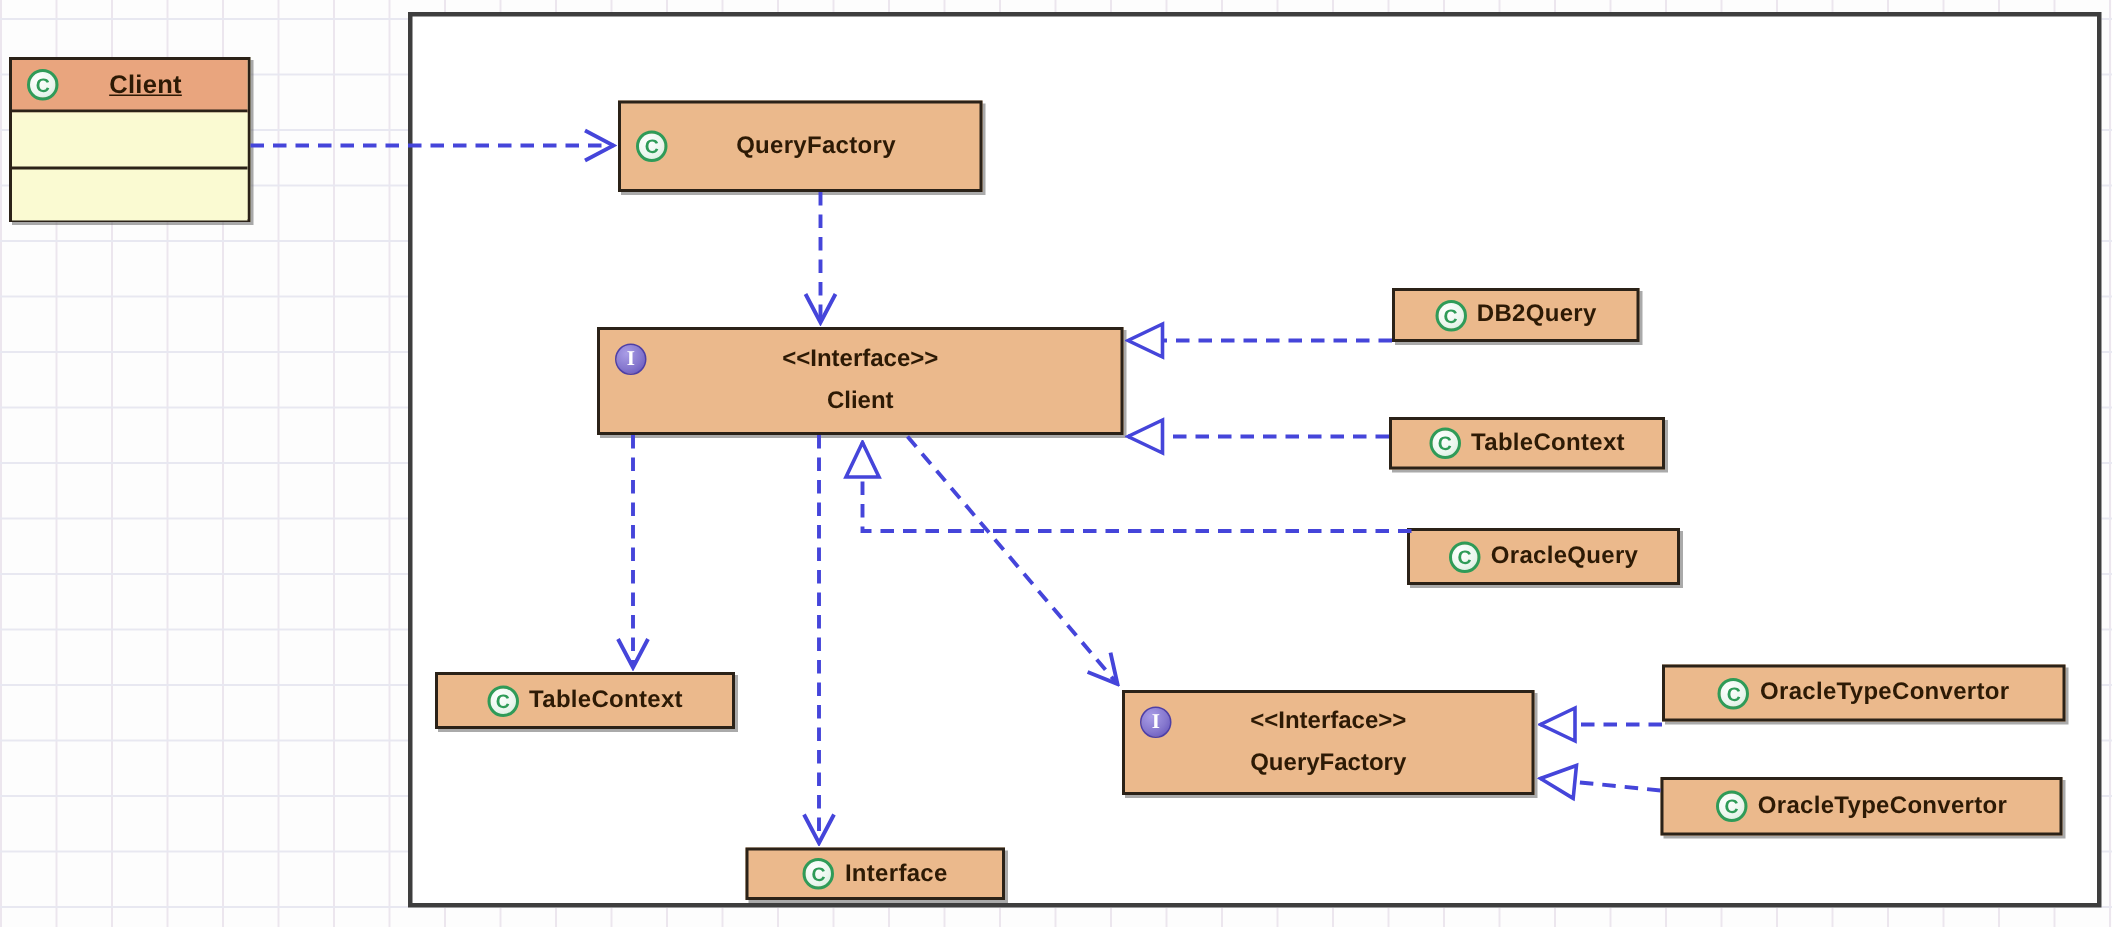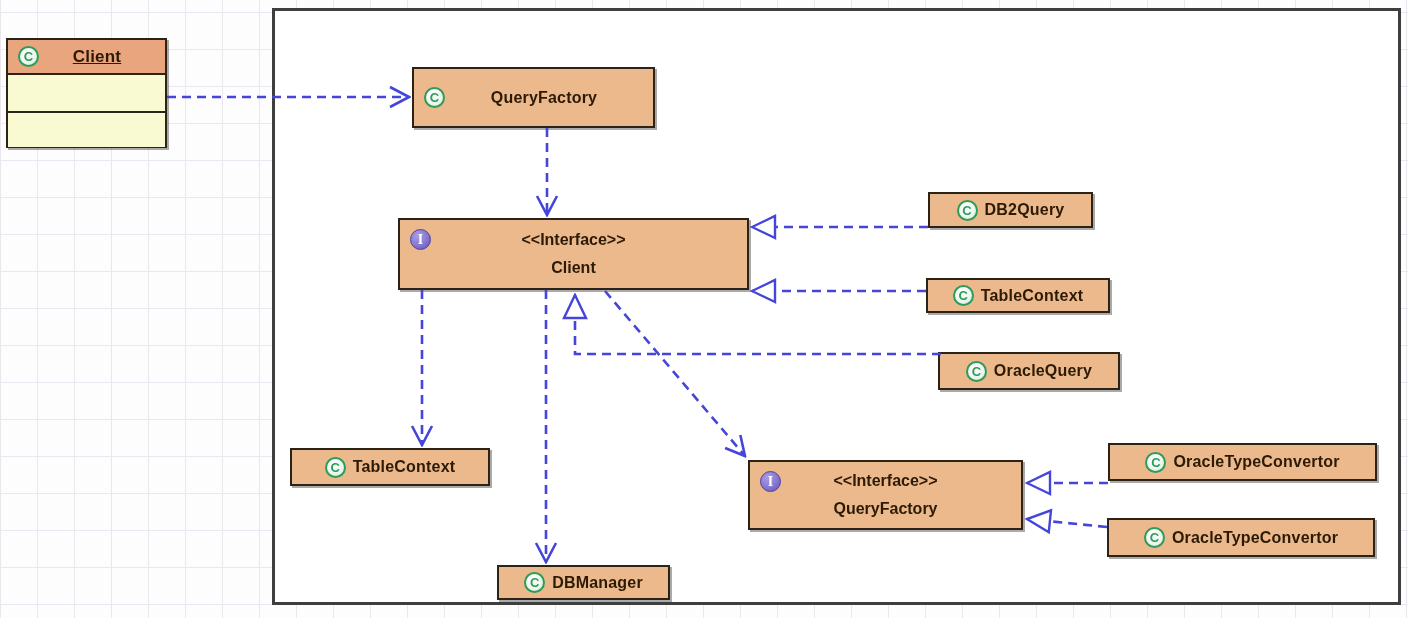--- a/index.html
+++ b/index.html
@@ -114,21 +114,21 @@
     <span class="lbl">OracleQuery</span>
   </div>
 
   <div class="node cls" style="left:290px;top:448px;width:200px;height:38px;">
     <span class="badge c">C</span>
     <span class="lbl">TableContext</span>
   </div>
 
   <div class="node cls" style="left:497px;top:565px;width:173px;height:35px;">
     <span class="badge c">C</span>
-    <span class="lbl">DBManager</span>
+    <span class="lbl">Interface</span>
   </div>
 
   <div class="node iface" style="left:748px;top:460px;width:275px;height:70px;">
     <span class="badge i">I</span>
     <div class="iface-lines">
       <div>&lt;&lt;Interface&gt;&gt;</div>
       <div>QueryFactory</div>
     </div>
   </div>
 

